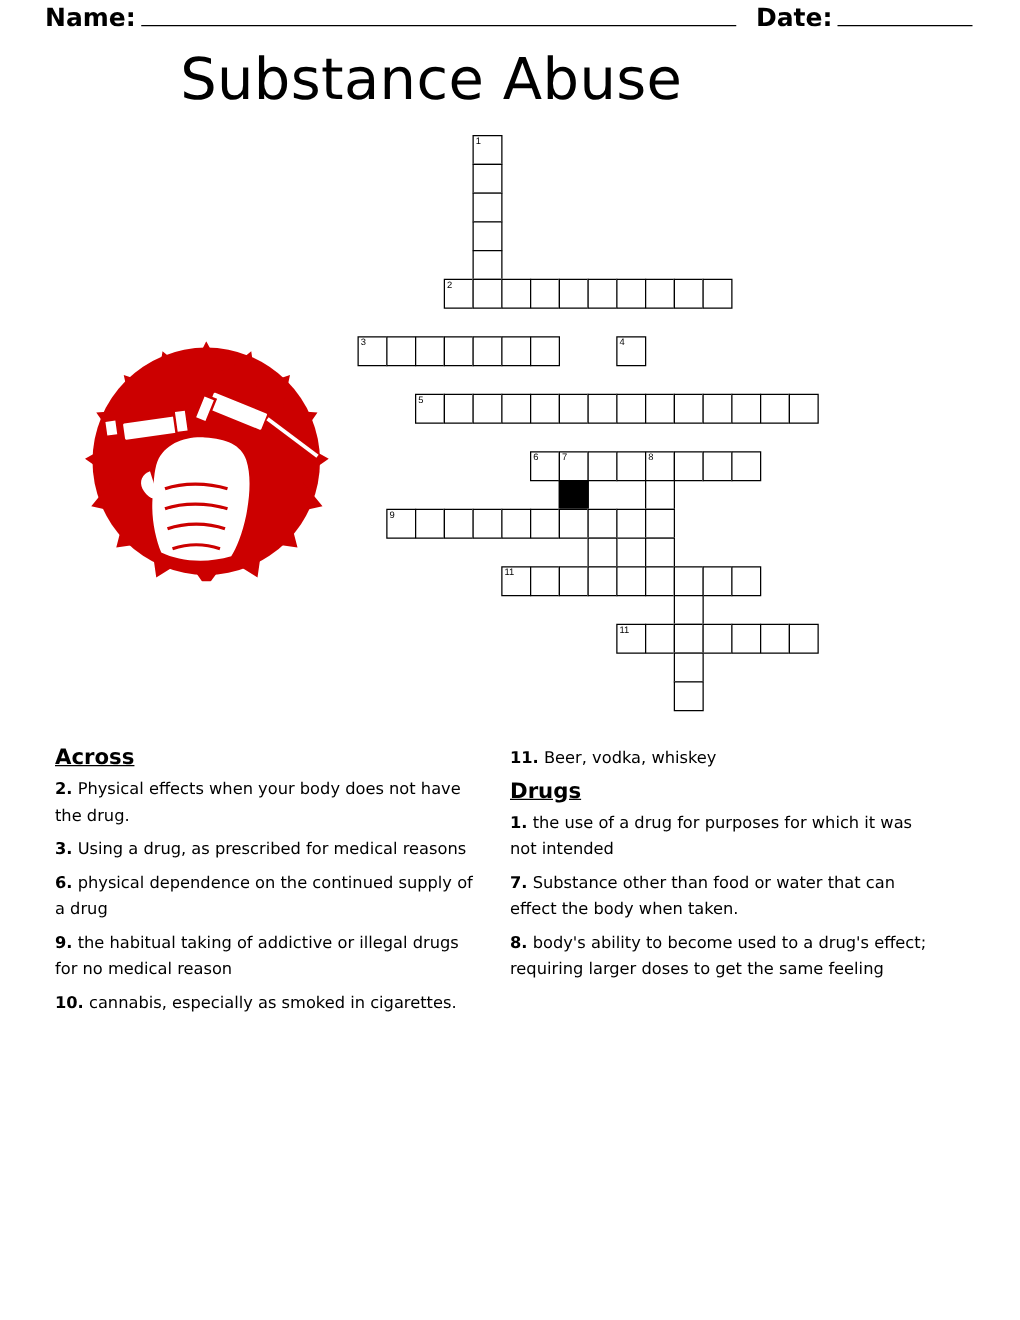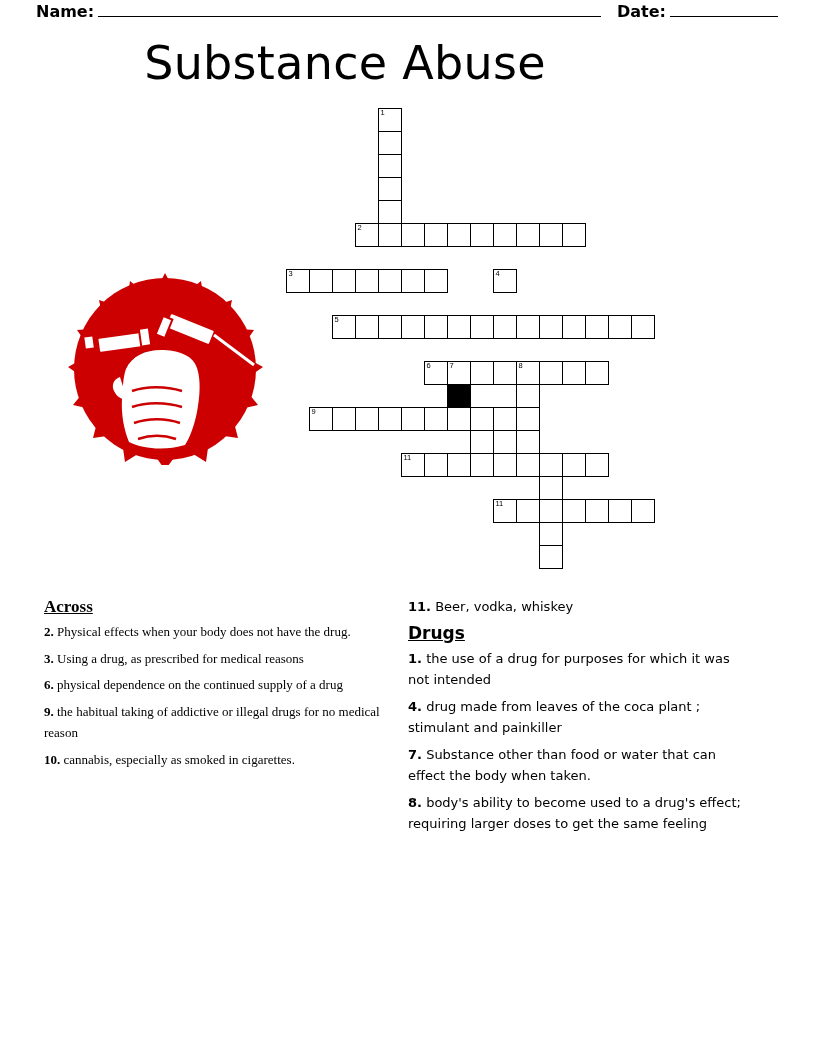--- a/index.html
+++ b/index.html
@@ -17,21 +17,21 @@
   }
 
   
   .header-line {
     position: absolute;
     top: 2px;
     left: 36px;
     width: 744px;
     display: flex;
     align-items: baseline;
-    font-size: 16px;
+    font-size: 20px;
   }
   .header-line .label {
     font-weight: bold;
     white-space: nowrap;
   }
   .header-line .rule {
     flex: 1 1 auto;
     border-bottom: 1.5px solid #000;
     margin: 0 2px 3px 4px;
     height: 1px;
@@ -100,21 +100,21 @@
     top: 596px;
     left: 44px;
     width: 730px;
     height: 360px;
   }
   .col {
     position: absolute;
     top: 0;
     width: 340px;
   }
-  .col.left { left: 0; font-family: Liberation Serif, serif; }
+  .col.left { left: 0; }
   .col.right { left: 364px; }
 
   .clue-heading {
     font-size: 17px;
     font-weight: bold;
     text-decoration: underline;
     margin: 0 0 4px 0;
     line-height: 21px;
   }
   .clue {
@@ -300,24 +300,20 @@
     <div class="clue">
       <b>11.</b>
       <span>Beer, vodka, whiskey</span>
     </div>
     <div class="clue-heading">Drugs</div>
     <div class="clue">
       <b>1.</b>
       <span>the use of a drug for purposes for which it was not intended</span>
     </div>
     <div class="clue">
-      <b>4.</b>
-      <span>drug made from leaves of the coca plant ; stimulant and painkiller</span>
-    </div>
-    <div class="clue">
       <b>7.</b>
       <span>Substance other than food or water that can effect the body when taken.</span>
     </div>
     <div class="clue">
       <b>8.</b>
       <span>body's ability to become used to a drug's effect; requiring larger doses to get the same feeling</span>
     </div>
   </div>
 </div>
 

